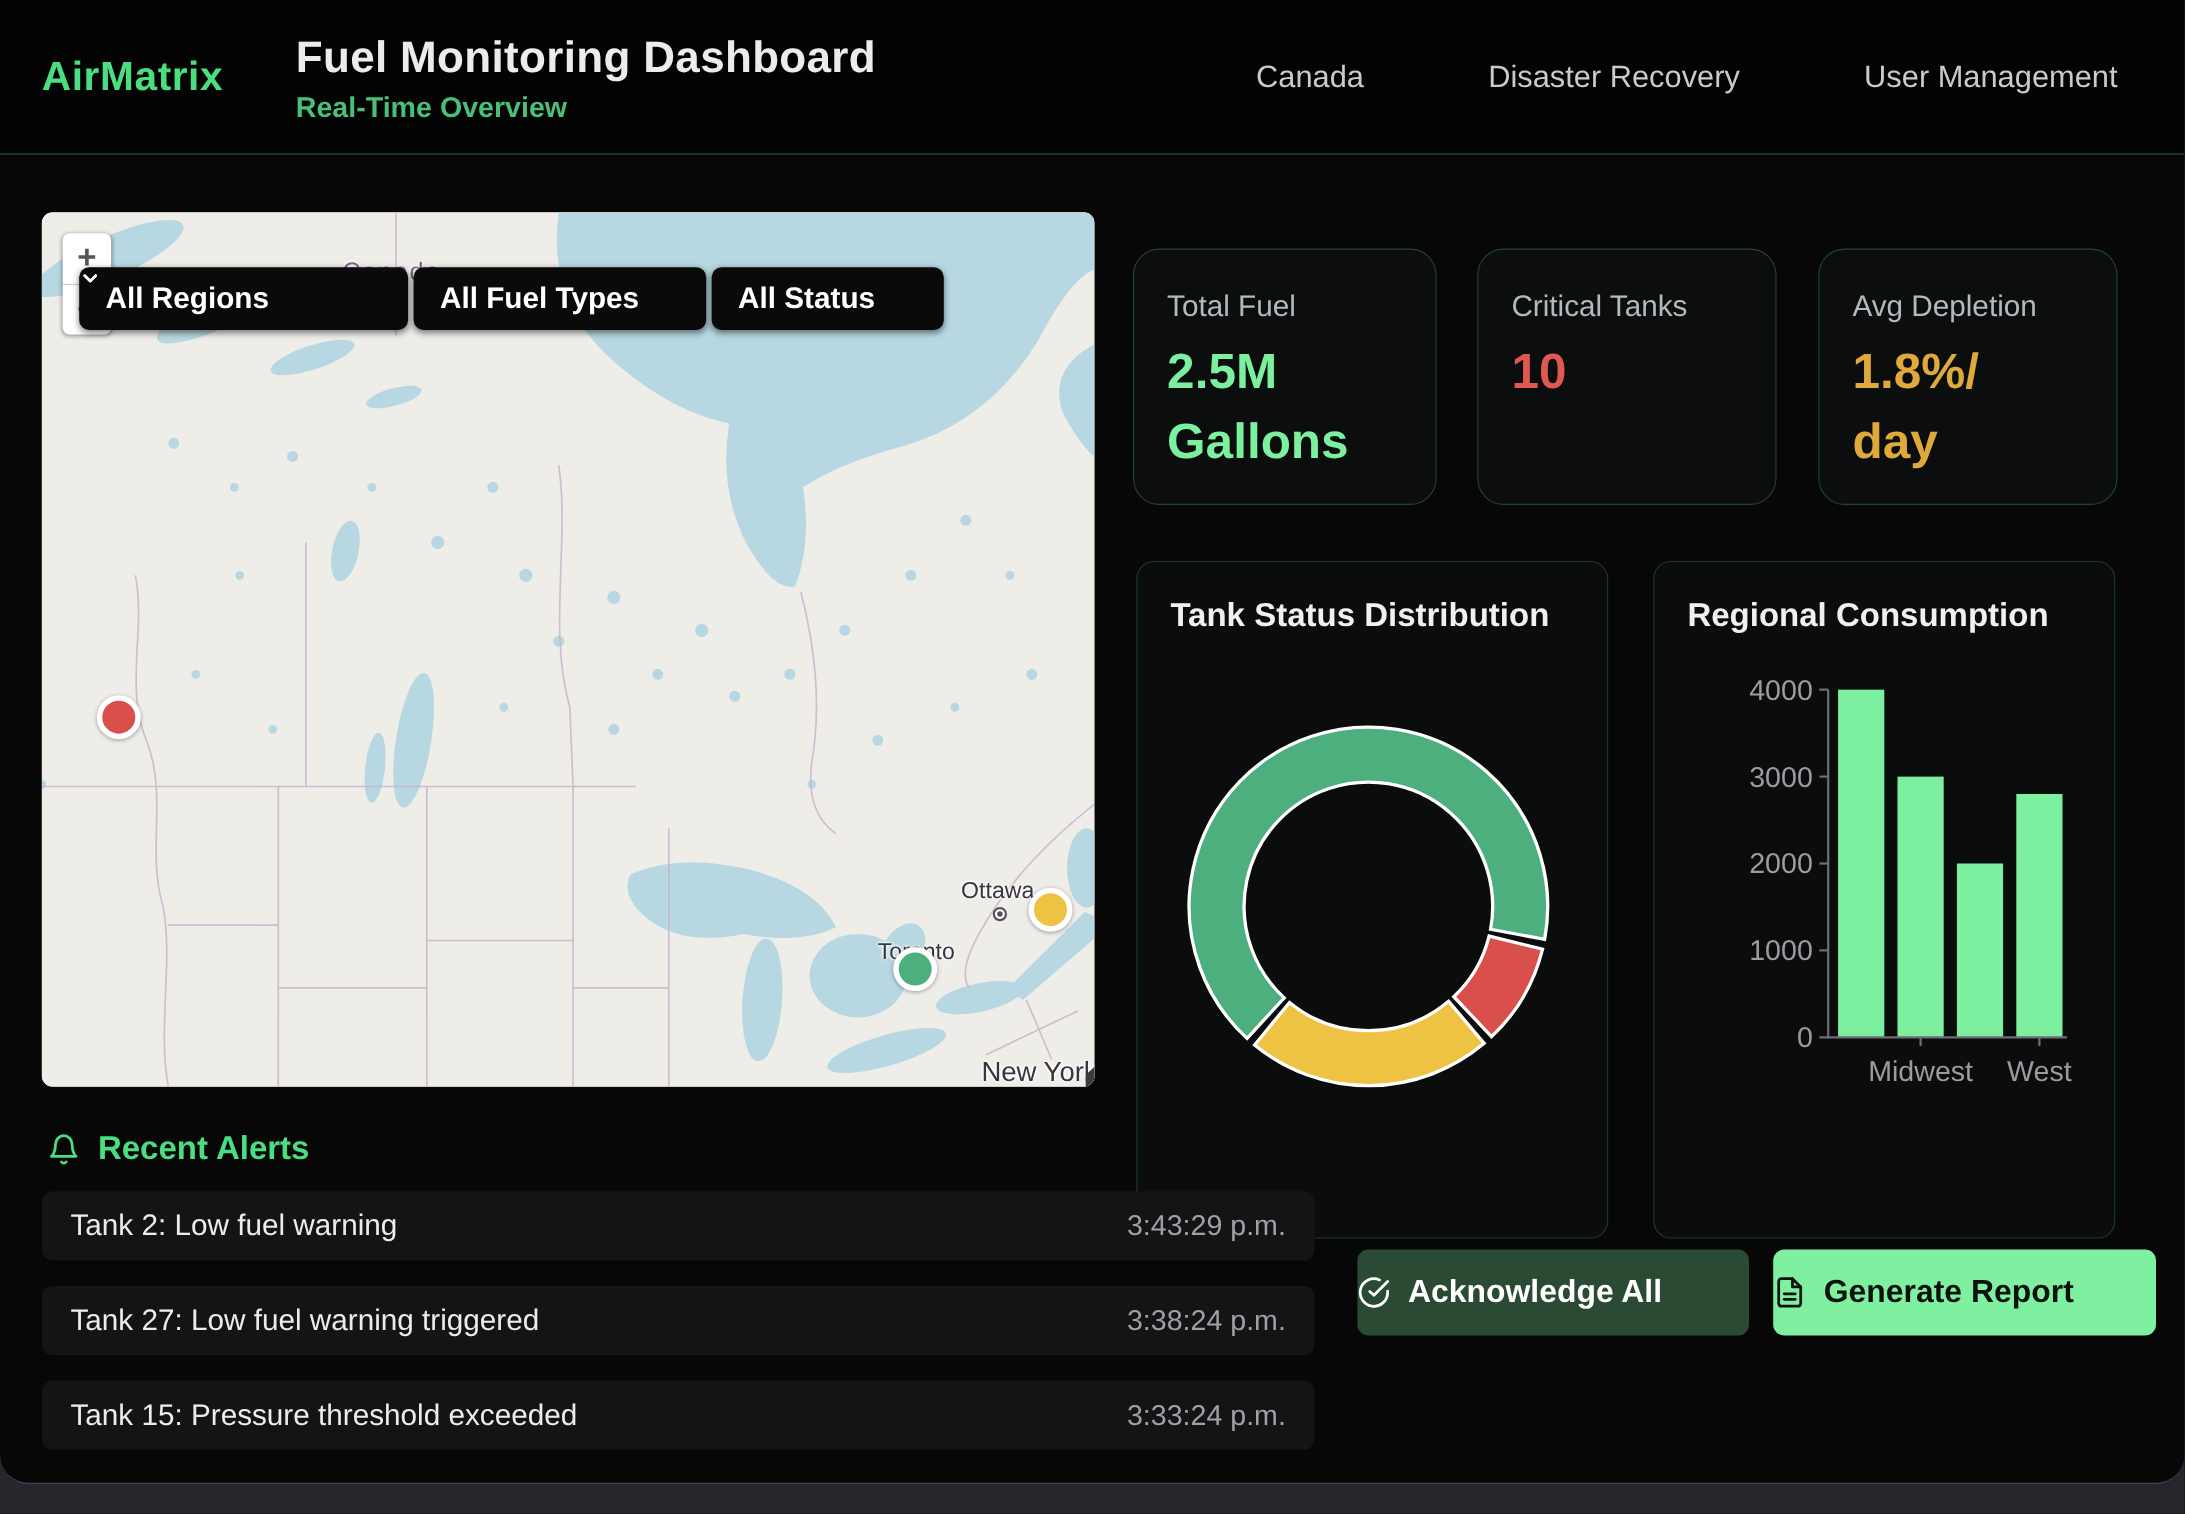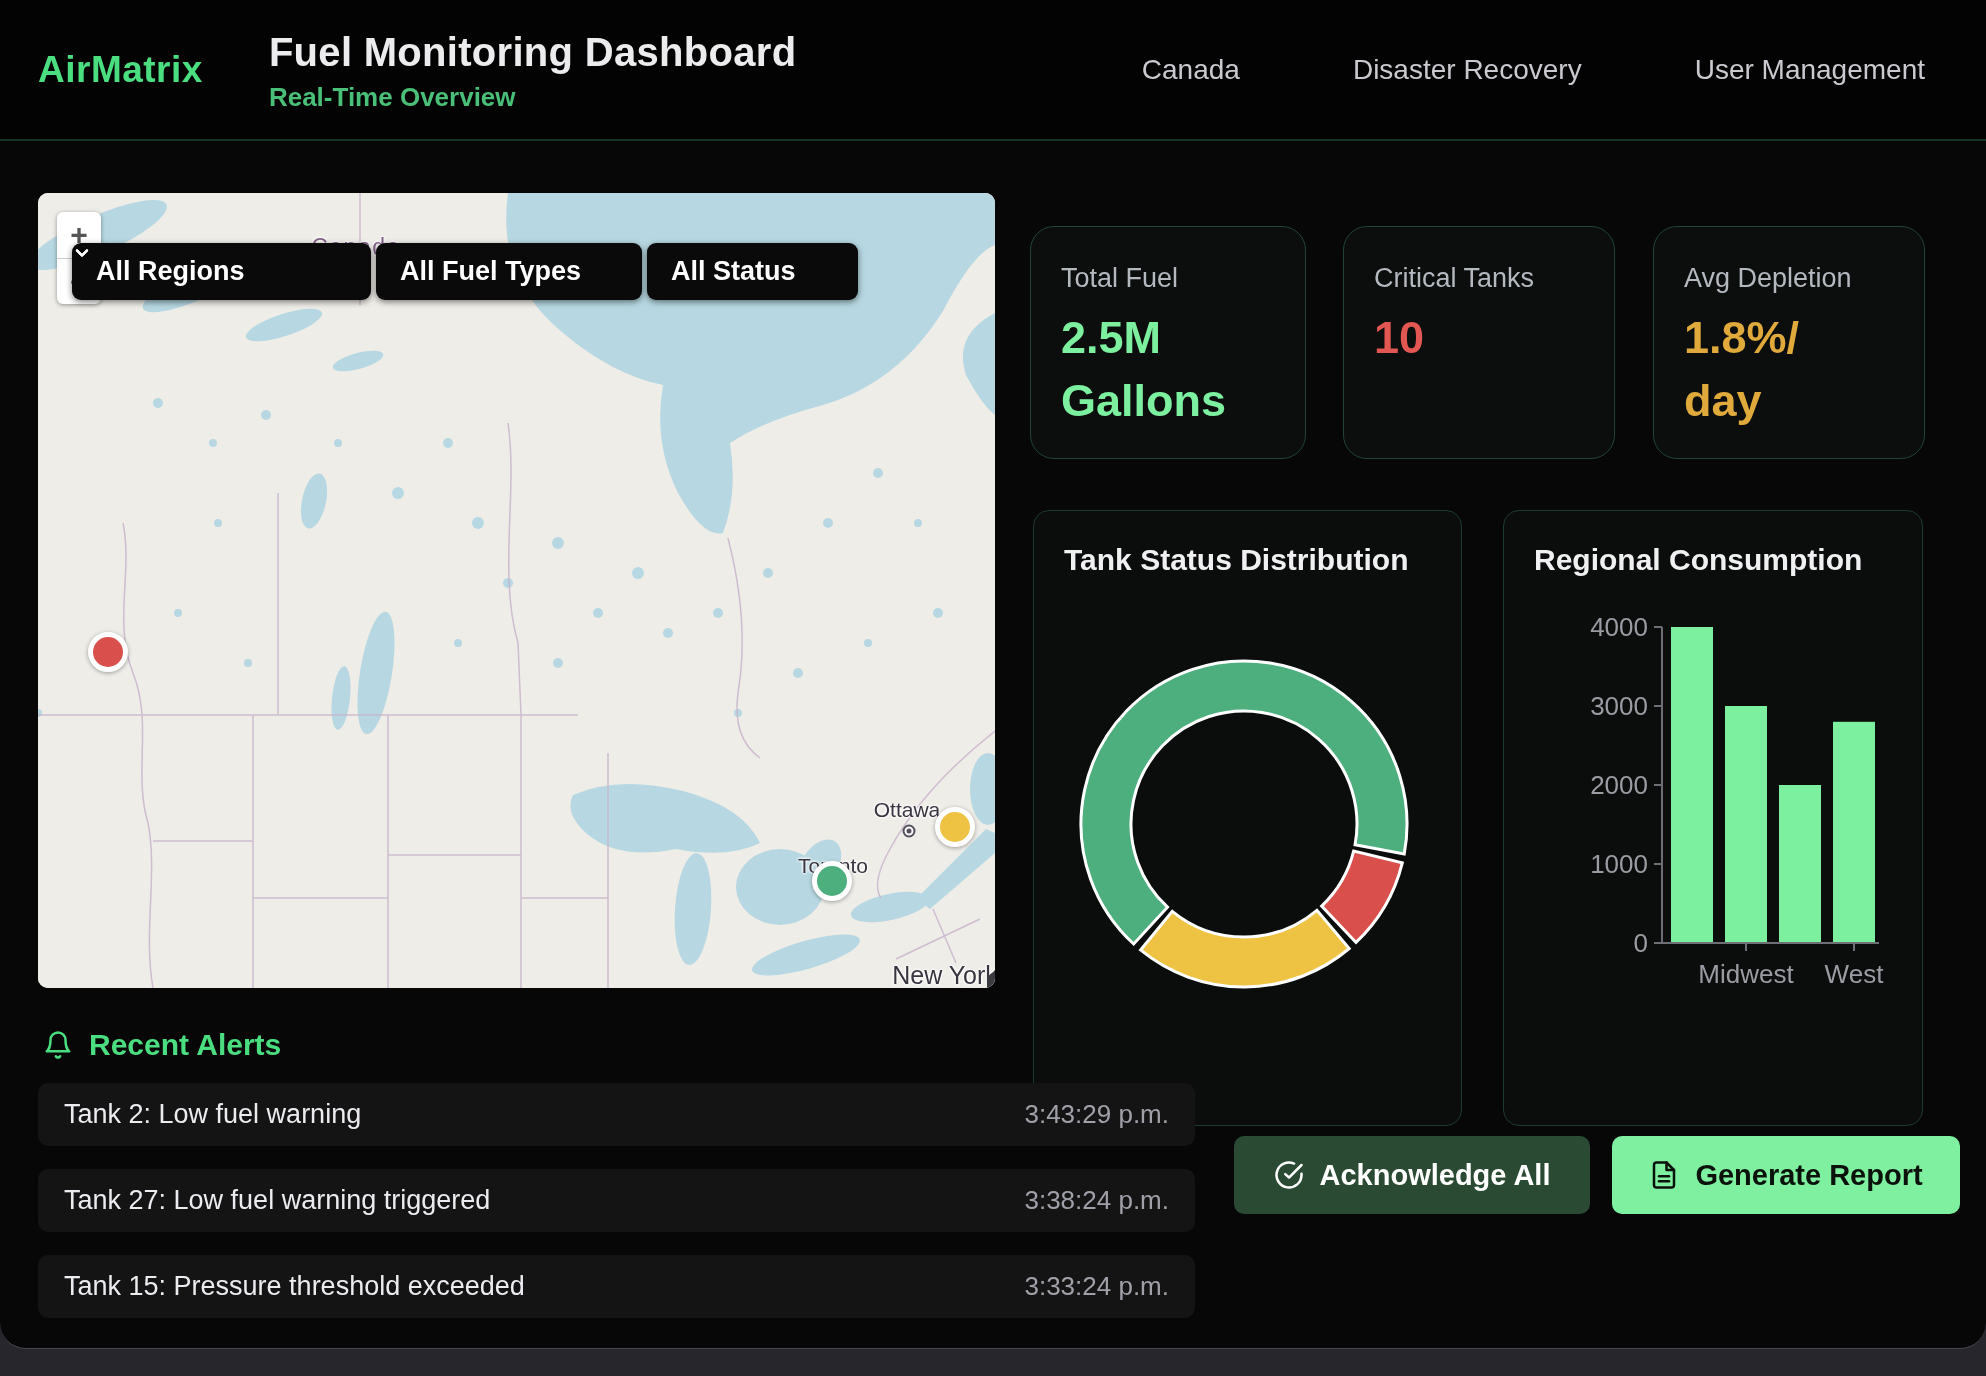--- a/index.html
+++ b/index.html
@@ -60,21 +60,21 @@
   
   .alerts-heading { position:absolute; left:43px; top:1028px; display:flex; align-items:center; gap:16px; }
   .alerts-heading span { font-size:30px; font-weight:700; color:#4ade80; }
   .alert-row { position:absolute; left:38px; width:1157px; height:63px; background:#141415;
                border-radius:10px; display:flex; align-items:center; padding:0 26px; }
   .alert-text { font-size:27px; color:#ececf0; }
   .alert-time { margin-left:auto; font-size:26px; color:#9fa0a8; }
 
   
   .btn { position:absolute; top:1136px; height:78px; border-radius:10px; display:flex;
-         align-items:center; justify-content:center; gap:16px; font-size:29px; font-weight:700;
+         align-items:center; gap:16px; font-size:29px; font-weight:700;
          cursor:pointer; border:none; }
   .btn-ack { left:1234px; width:356px; background:#2b4a34; color:#fff; }
   .btn-report { left:1612px; width:348px; background:#7ff0a0; color:#0b120c; }
 </style>
 </head>
 <body>
 
 <div class="app">
   <div class="content">
 

